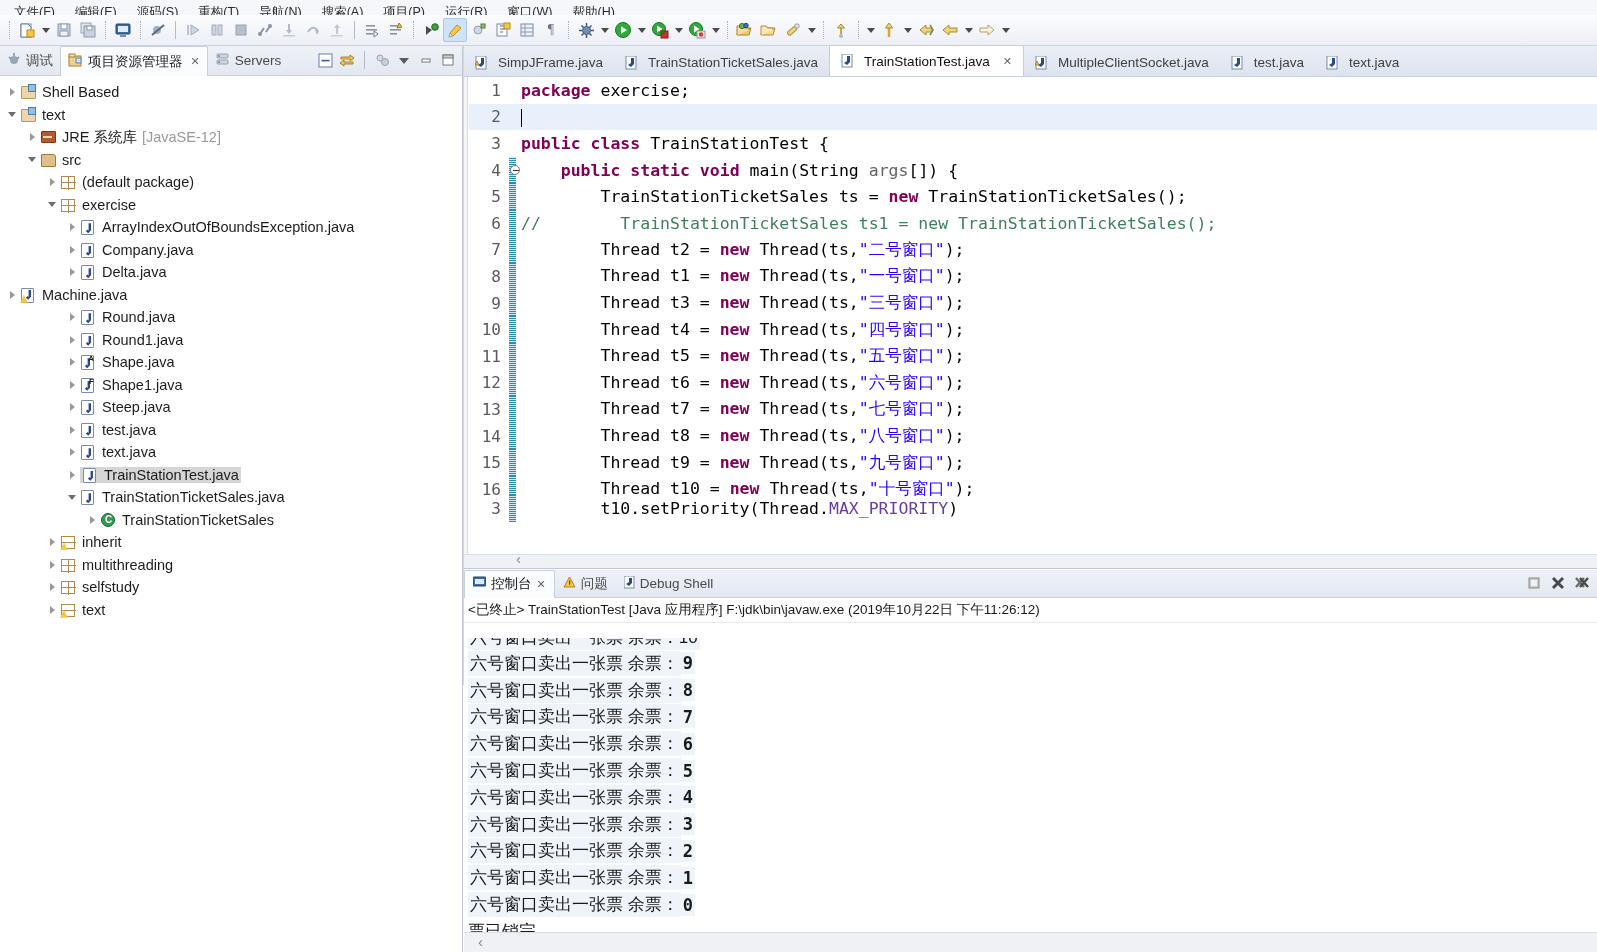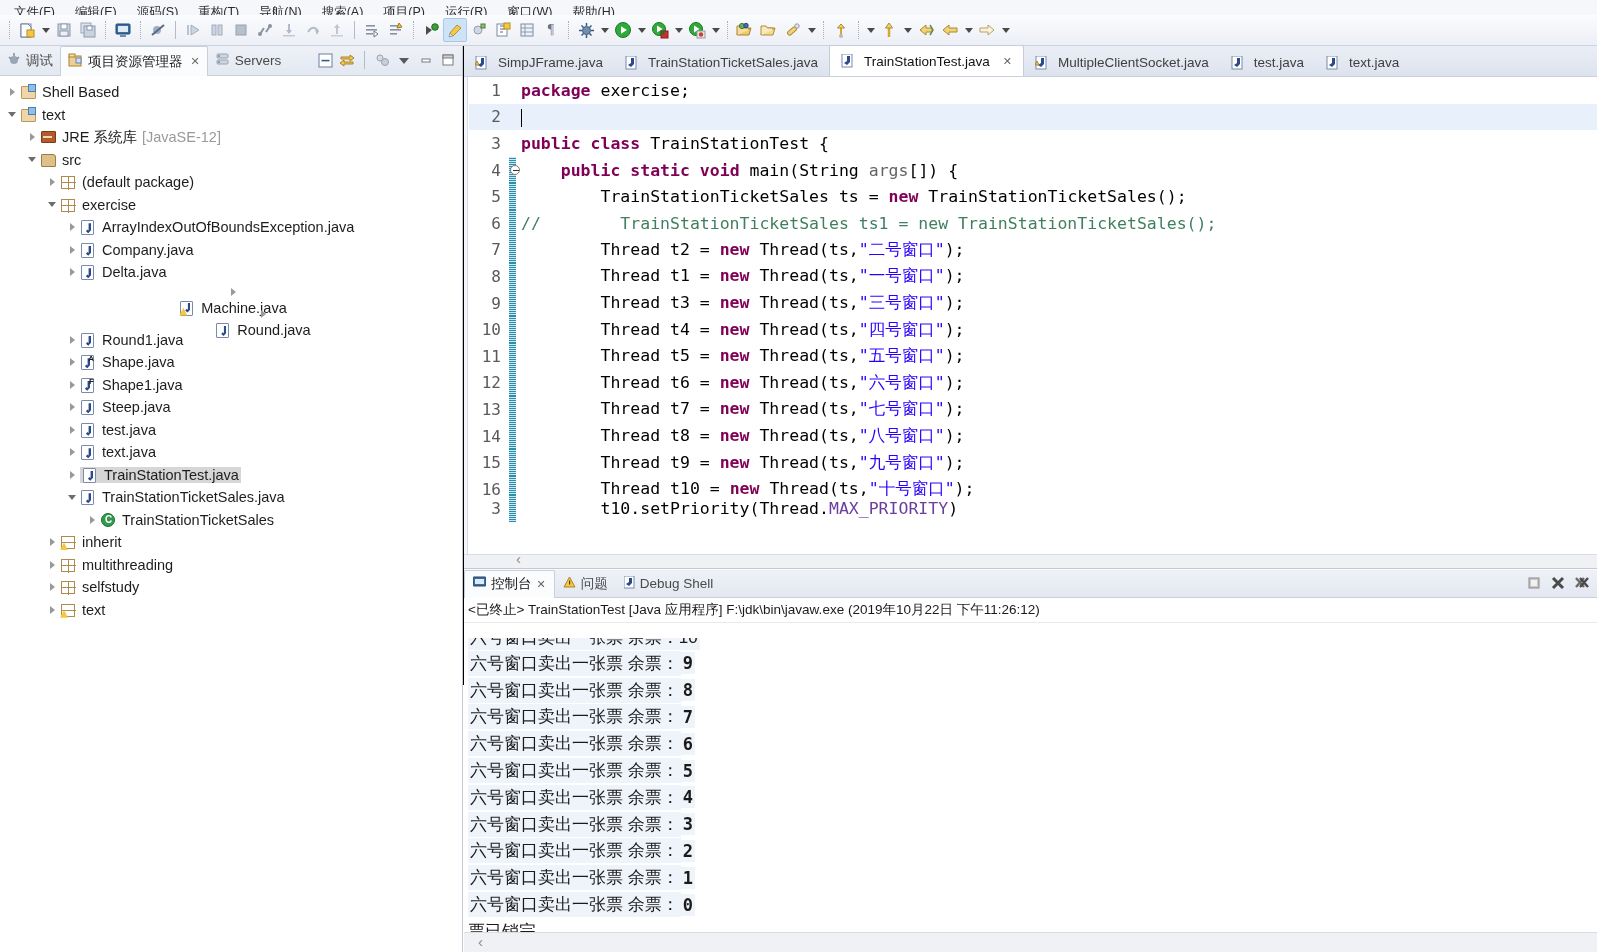--- a/index.html
+++ b/index.html
@@ -3,21 +3,21 @@
 <meta charset="utf-8">
 <style>
   * { box-sizing: border-box; }
   html, body { margin:0; padding:0; }
   body {
     width:1597px; height:952px; overflow:hidden;
     font-family:"Liberation Sans", sans-serif;
     font-size:13px; color:#000; background:#ffffff;
     -webkit-font-smoothing:antialiased;
   }
-  .app { position:relative; width:1597px; height:685px; background:#000000; }
+  .app { position:relative; width:1597px; height:685px; background:#fde047; }
 
   
   .menubar {
     position:absolute; left:0; top:0; width:1597px; height:15px;
     background:#f6f7fb; overflow:hidden;
     display:flex; align-items:flex-end; padding-left:4px;
   }
   .menu-item {
     font-size:12.5px; color:#2b2b2b; padding:0 10px;
     line-height:15px; white-space:nowrap;
@@ -602,30 +602,30 @@
           </div>
           <div class="row" style="padding-left: 64px;">
             <span class="twisty collapsed"></span>
             <span class="tlabel-wrap" style="display: flex; align-items: center;">
               <span class="ticon">
                 <span class="i-java" style="position: absolute; left: 1px; top: 0px;"></span>
               </span>
               <span class="tlabel">Delta.java</span>
             </span>
           </div>
-          <div class="row" style=" flex-direction: column;">
+          <div class="row" style="">
             <span class="twisty collapsed"></span>
             <span class="tlabel-wrap" style="display: flex; align-items: center;">
               <span class="ticon">
                 <span class="i-javaw" style="position: absolute; left: 1px; top: 0px;"></span>
               </span>
               <span class="tlabel">Machine.java</span>
             </span>
           </div>
-          <div class="row" style="padding-left: 64px; flex-direction: column;">
+          <div class="row" style="padding-left: 64px;">
             <span class="twisty collapsed"></span>
             <span class="tlabel-wrap" style="display: flex; align-items: center;">
               <span class="ticon">
                 <span class="i-java" style="position: absolute; left: 1px; top: 0px;"></span>
               </span>
               <span class="tlabel">Round.java</span>
             </span>
           </div>
           <div class="row" style="padding-left: 64px;">
             <span class="twisty collapsed"></span>

